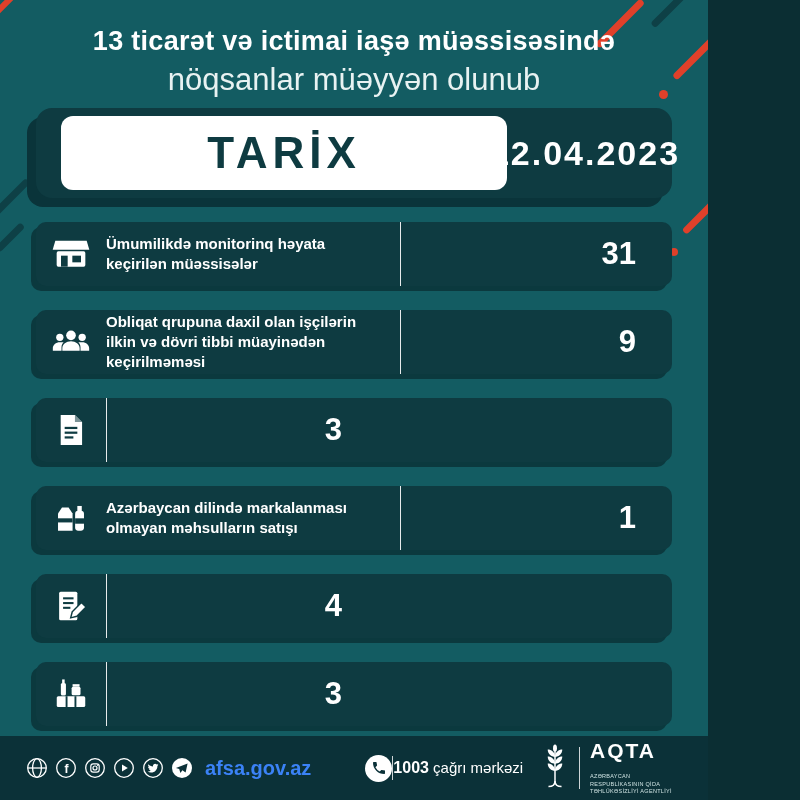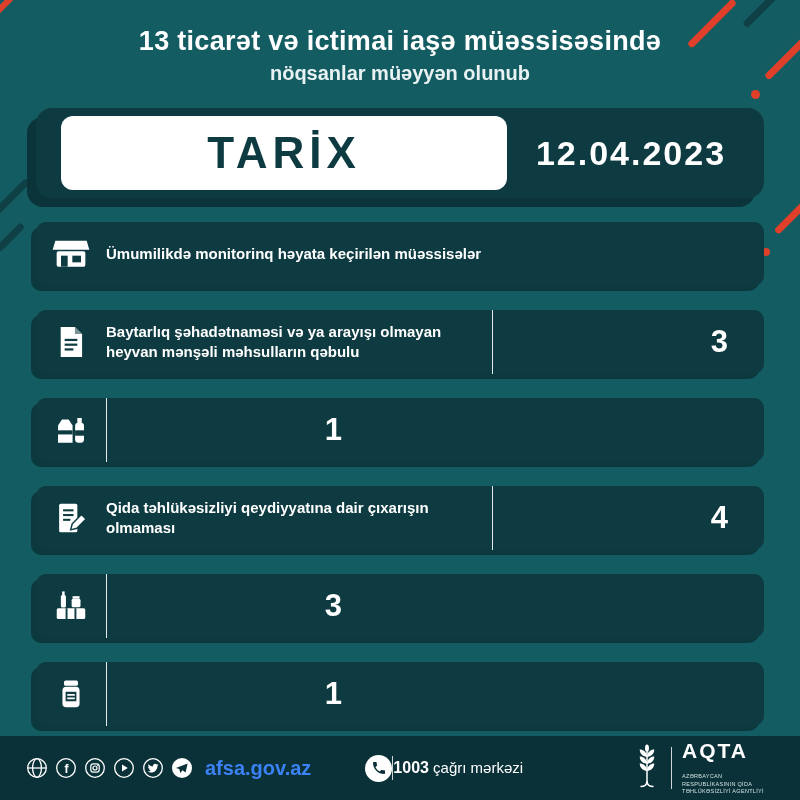--- a/index.html
+++ b/index.html
@@ -1,30 +1,30 @@
 <!DOCTYPE html>
 <html><head>
 <meta charset="utf-8">
 <style>
   html,body{margin:0;padding:0;background:#0b2e33;}
   .page{
-    position:relative;width:800px;height:800px;overflow:hidden;
+    position:relative;width:708px;height:800px;overflow:hidden;
     background:#135c62;
     font-family:"Liberation Sans", sans-serif;
     color:#fff;
   }
   
   .deco{position:absolute;border-radius:99px;transform:rotate(-45deg);}
   .deco.red{background:#e0402a;}
   .deco.dark{background:#0e4046;}
   .deco.dot{transform:none;border-radius:50%;}
   
   .title{position:absolute;top:26px;left:0;right:0;text-align:center;}
   .title-1{font-size:27px;font-weight:bold;letter-spacing:.3px;}
-  .title-2{font-size:20px;font-weight:bold;color:#e8f2f2;margin-top:5px;}
+  .title-2{font-size:31px;font-weight:normal;color:#e8f2f2;margin-top:5px;}
   
   .header-card{
     position:absolute;left:36px;right:36px;top:108px;height:90px;
     background:#0e3b41;border-radius:16px;
     box-shadow:-9px 9px 0 #0a343a;
   }
   .header-white{
     position:absolute;left:8px;top:8px;bottom:8px;width:446px;
     background:#fff;border-radius:12px;
     display:flex;align-items:center;justify-content:center;
@@ -102,61 +102,75 @@
         <svg width="40" height="40" viewBox="0 0 24 24">
             <g fill="#fff">
           <path d="M2.6 4h18.8l1.6 5.4H1z"></path>
           <rect x="3.4" y="10.4" width="17.2" height="9.2" rx="1"></rect>
             </g>
           <rect x="6" y="13" width="4" height="6.6" fill="#0e3b41"></rect>
           <rect x="12.8" y="13" width="5.2" height="4" fill="#0e3b41"></rect>
         </svg>
       </span>
       <div class="row-text">Ümumilikdə monitorinq həyata keçirilən müəssisələr</div>
-    </div>
-
+      <div class="row-value">31</div>
+    </div>
+
+    <div class="row">
+      <span class="row-icon">
+        <svg width="40" height="40" viewBox="0 0 24 24" fill="#fff">
+          <circle cx="5.3" cy="9.2" r="2.2"></circle>
+          <path d="M5.3 12.2c-2.4 0-4.2 1.6-4.2 3.6v1.4h5.2v-2.1c0-1.1.5-2.1 1.3-2.9-.7 0-1.5 0-2.3 0z"></path>
+          <circle cx="18.7" cy="9.2" r="2.2"></circle>
+          <path d="M18.7 12.2c2.4 0 4.2 1.6 4.2 3.6v1.4h-5.2v-2.1c0-1.1-.5-2.1-1.3-2.9.7 0 1.5 0 2.3 0z"></path>
+          <circle cx="12" cy="8" r="2.9"></circle>
+          <path d="M12 11.6c-2.9 0-5.2 1.9-5.2 4.2v1.4h10.4v-1.4c0-2.3-2.3-4.2-5.2-4.2z"></path>
+        </svg>
+      </span>
+      <div class="row-text">Obliqat qrupuna daxil olan işçilərin ilkin və dövri tibbi müayinədən keçirilməməsi</div>
+      <div class="row-value">9</div>
+    </div>
 
     <div class="row">
       <span class="row-icon">
         <svg width="38" height="38" viewBox="0 0 24 24">
           <path d="M5.5 2.5h9L19 7v14.5H5.5z" fill="#fff"></path>
           <path d="M14.5 2.5v4.5H19z" fill="#0e3b41" opacity=".55"></path>
           <rect x="8" y="10" width="8" height="1.4" fill="#0e3b41"></rect>
           <rect x="8" y="13" width="8" height="1.4" fill="#0e3b41"></rect>
           <rect x="8" y="16" width="5.5" height="1.4" fill="#0e3b41"></rect>
         </svg>
       </span>
-      <div class="row-text">Baytarlıq şəhadətnaməsi və ya arayışı olmayan heyvan mənşəli məhsulların qəbulu</div>
       <div class="row-value">3</div>
     </div>
 
     <div class="row">
       <span class="row-icon">
         <svg width="38" height="38" viewBox="0 0 24 24">
           <path d="M3.8 9.2 6.3 5.4h4.2L13 9.2V20H3.8z" fill="#fff"></path>
           <rect x="3.8" y="12.2" width="9.2" height="2.6" fill="#0e3b41"></rect>
           <rect x="16" y="4.4" width="2.8" height="3.2" fill="#fff"></rect>
           <rect x="14.6" y="7.4" width="5.6" height="12.6" rx="2" fill="#fff"></rect>
           <rect x="14.6" y="12.2" width="5.6" height="3.4" fill="#0e3b41"></rect>
         </svg>
       </span>
+      <div class="row-text">Azərbaycan dilində markalanması olmayan məhsulların satışı</div>
       <div class="row-value">1</div>
     </div>
 
     <div class="row">
       <span class="row-icon">
         <svg width="38" height="38" viewBox="0 0 24 24">
           <rect x="4.5" y="3" width="11.5" height="18" rx="1" fill="#fff"></rect>
           <rect x="7" y="6.5" width="6.6" height="1.3" fill="#0e3b41"></rect>
           <rect x="7" y="9.5" width="6.6" height="1.3" fill="#0e3b41"></rect>
           <rect x="7" y="12.5" width="4.6" height="1.3" fill="#0e3b41"></rect>
           <path d="M12.8 15.6 18.6 9.8l2.9 2.9-5.8 5.8-3.9 1z" fill="#fff" stroke="#0e3b41" stroke-width=".9"></path>
         </svg>
       </span>
-      <div class="row-text">Qida təhlükəsizliyi qeydiyyatına dair çıxarışın olmaması</div>
       <div class="row-value">4</div>
     </div>
 
     <div class="row">
       <span class="row-icon">
         <svg width="38" height="38" viewBox="0 0 24 24">
           <rect x="6.4" y="2.8" width="1.6" height="2.4" fill="#fff"></rect>
           <rect x="5.6" y="5" width="3.2" height="8" rx="1" fill="#fff"></rect>
           <rect x="13" y="5.8" width="4.4" height="1.6" fill="#fff"></rect>
           <rect x="12.4" y="7.4" width="5.6" height="5.4" rx="1" fill="#fff"></rect>

